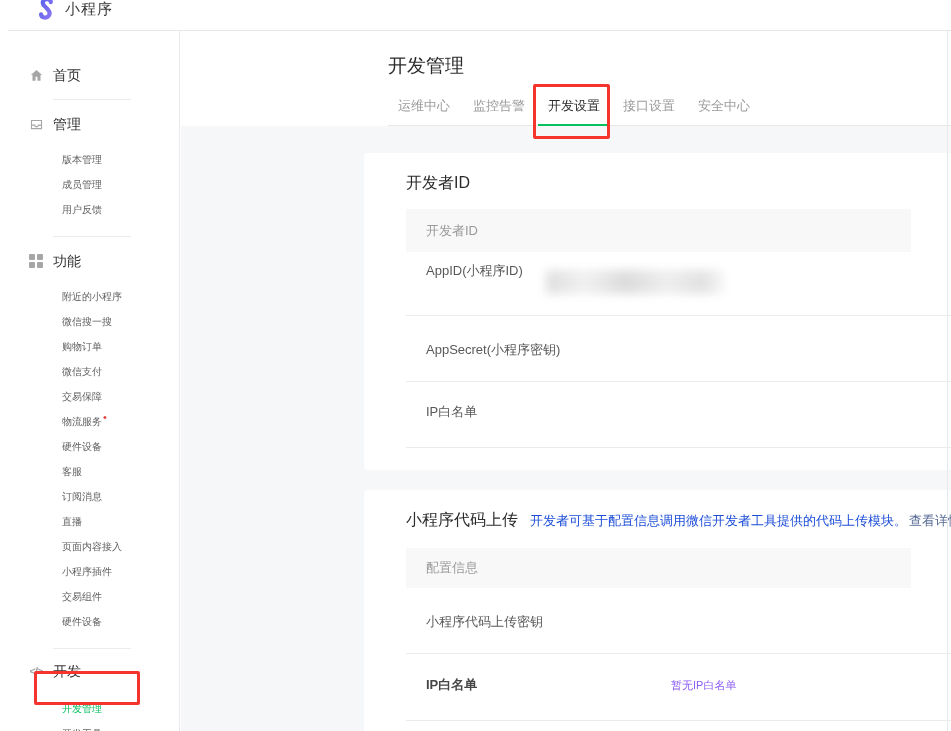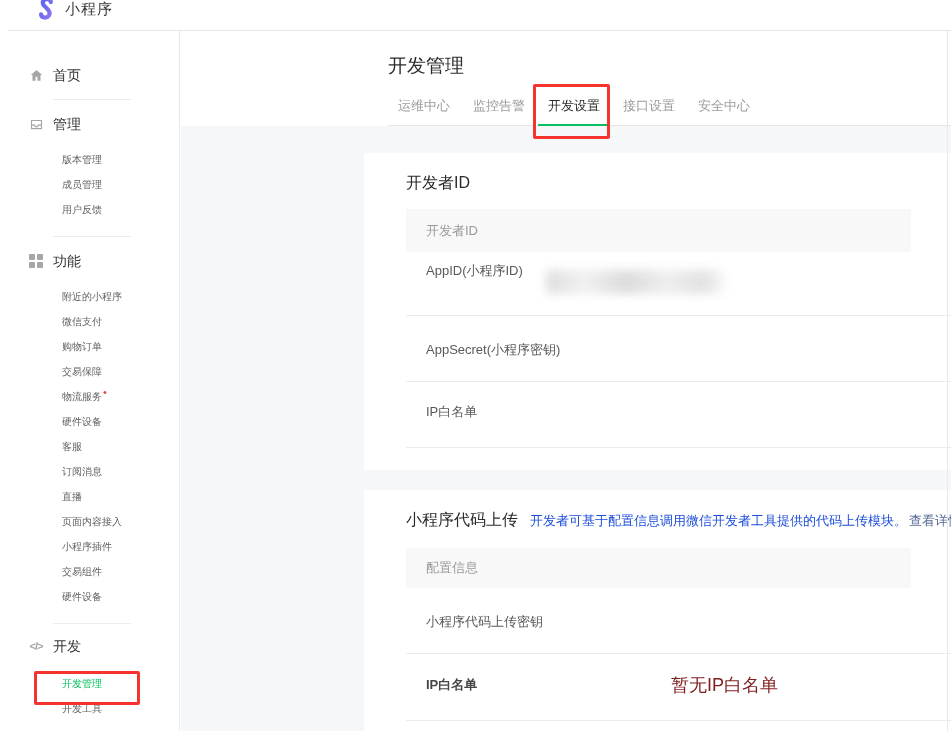--- a/index.html
+++ b/index.html
@@ -41,21 +41,21 @@
   .card-2 { left:183px; top:459px; width:587px; height:290px; }
   .card-title-row { position:absolute; left:42px; top:20px; display:flex; align-items:baseline; white-space:nowrap; }
   .card-title { font-size:16px; color:#2b2b2b; font-weight:400; }
   .card-desc { margin-left:12px; font-size:13px; color:#1d4ed8; }
   .card-link { margin-left:2px; font-size:13px; color:#576b95; cursor:pointer; text-decoration:none; }
   .gray-bar { position:absolute; left:42px; right:40px; background:#f8f8f8; font-size:13px; color:#9a9a9a; padding-left:20px; display:flex; align-items:center; }
   .gb-1 { top:56px; height:43px; }
   .gb-2 { top:58px; height:40px; }
   .row-label { position:absolute; left:62px; font-size:13px; color:#595959; line-height:20px; }
   .row-label.strong { color:#464646; font-weight:bold; }
-  .row-value { position:absolute; font-size:18px; color:#7f1d1d; line-height:20px; }
+  .row-value { position:absolute; font-size:11px; color:#8b5cf6; line-height:20px; }
   .divider { position:absolute; left:42px; right:0; height:1px; background:#ebebeb; }
   .blur-block { position:absolute; left:182px; top:117px; width:178px; height:24px; border-radius:3px;
     background:linear-gradient(90deg,#d9d9d9 0%,#efefef 22%,#d6d6d6 45%,#ececec 68%,#dddddd 88%,#f5f5f5 100%);
     filter:blur(5px); opacity:.85; }
 
   
   .anno-box { position:absolute; border:3px solid #f5342e; border-radius:2px; background:transparent; pointer-events:none; }
   .anno-tab { left:533px; top:84px; width:77px; height:55px; }
   .anno-side { left:34px; top:671px; width:106px; height:34px; }
 
@@ -117,22 +117,23 @@
             <span></span>
             <span></span>
             <span></span>
             <span></span>
           </span>
       </span>
       <span class="side-group-label">功能</span>
     </div>
     <div class="side-items">
       <div class="side-item">附近的小程序</div>
+      <div class="side-item">微信搜一搜</div>
+      <div class="side-item">购物订单</div>
       <div class="side-item">微信支付</div>
-      <div class="side-item">购物订单</div>
       <div class="side-item">交易保障</div>
       <div class="side-item red-dot-badge">物流服务</div>
       <div class="side-item">硬件设备</div>
       <div class="side-item">客服</div>
       <div class="side-item">订阅消息</div>
       <div class="side-item">直播</div>
       <div class="side-item">页面内容接入</div>
       <div class="side-item">小程序插件</div>
       <div class="side-item">交易组件</div>
       <div class="side-item">硬件设备</div>

